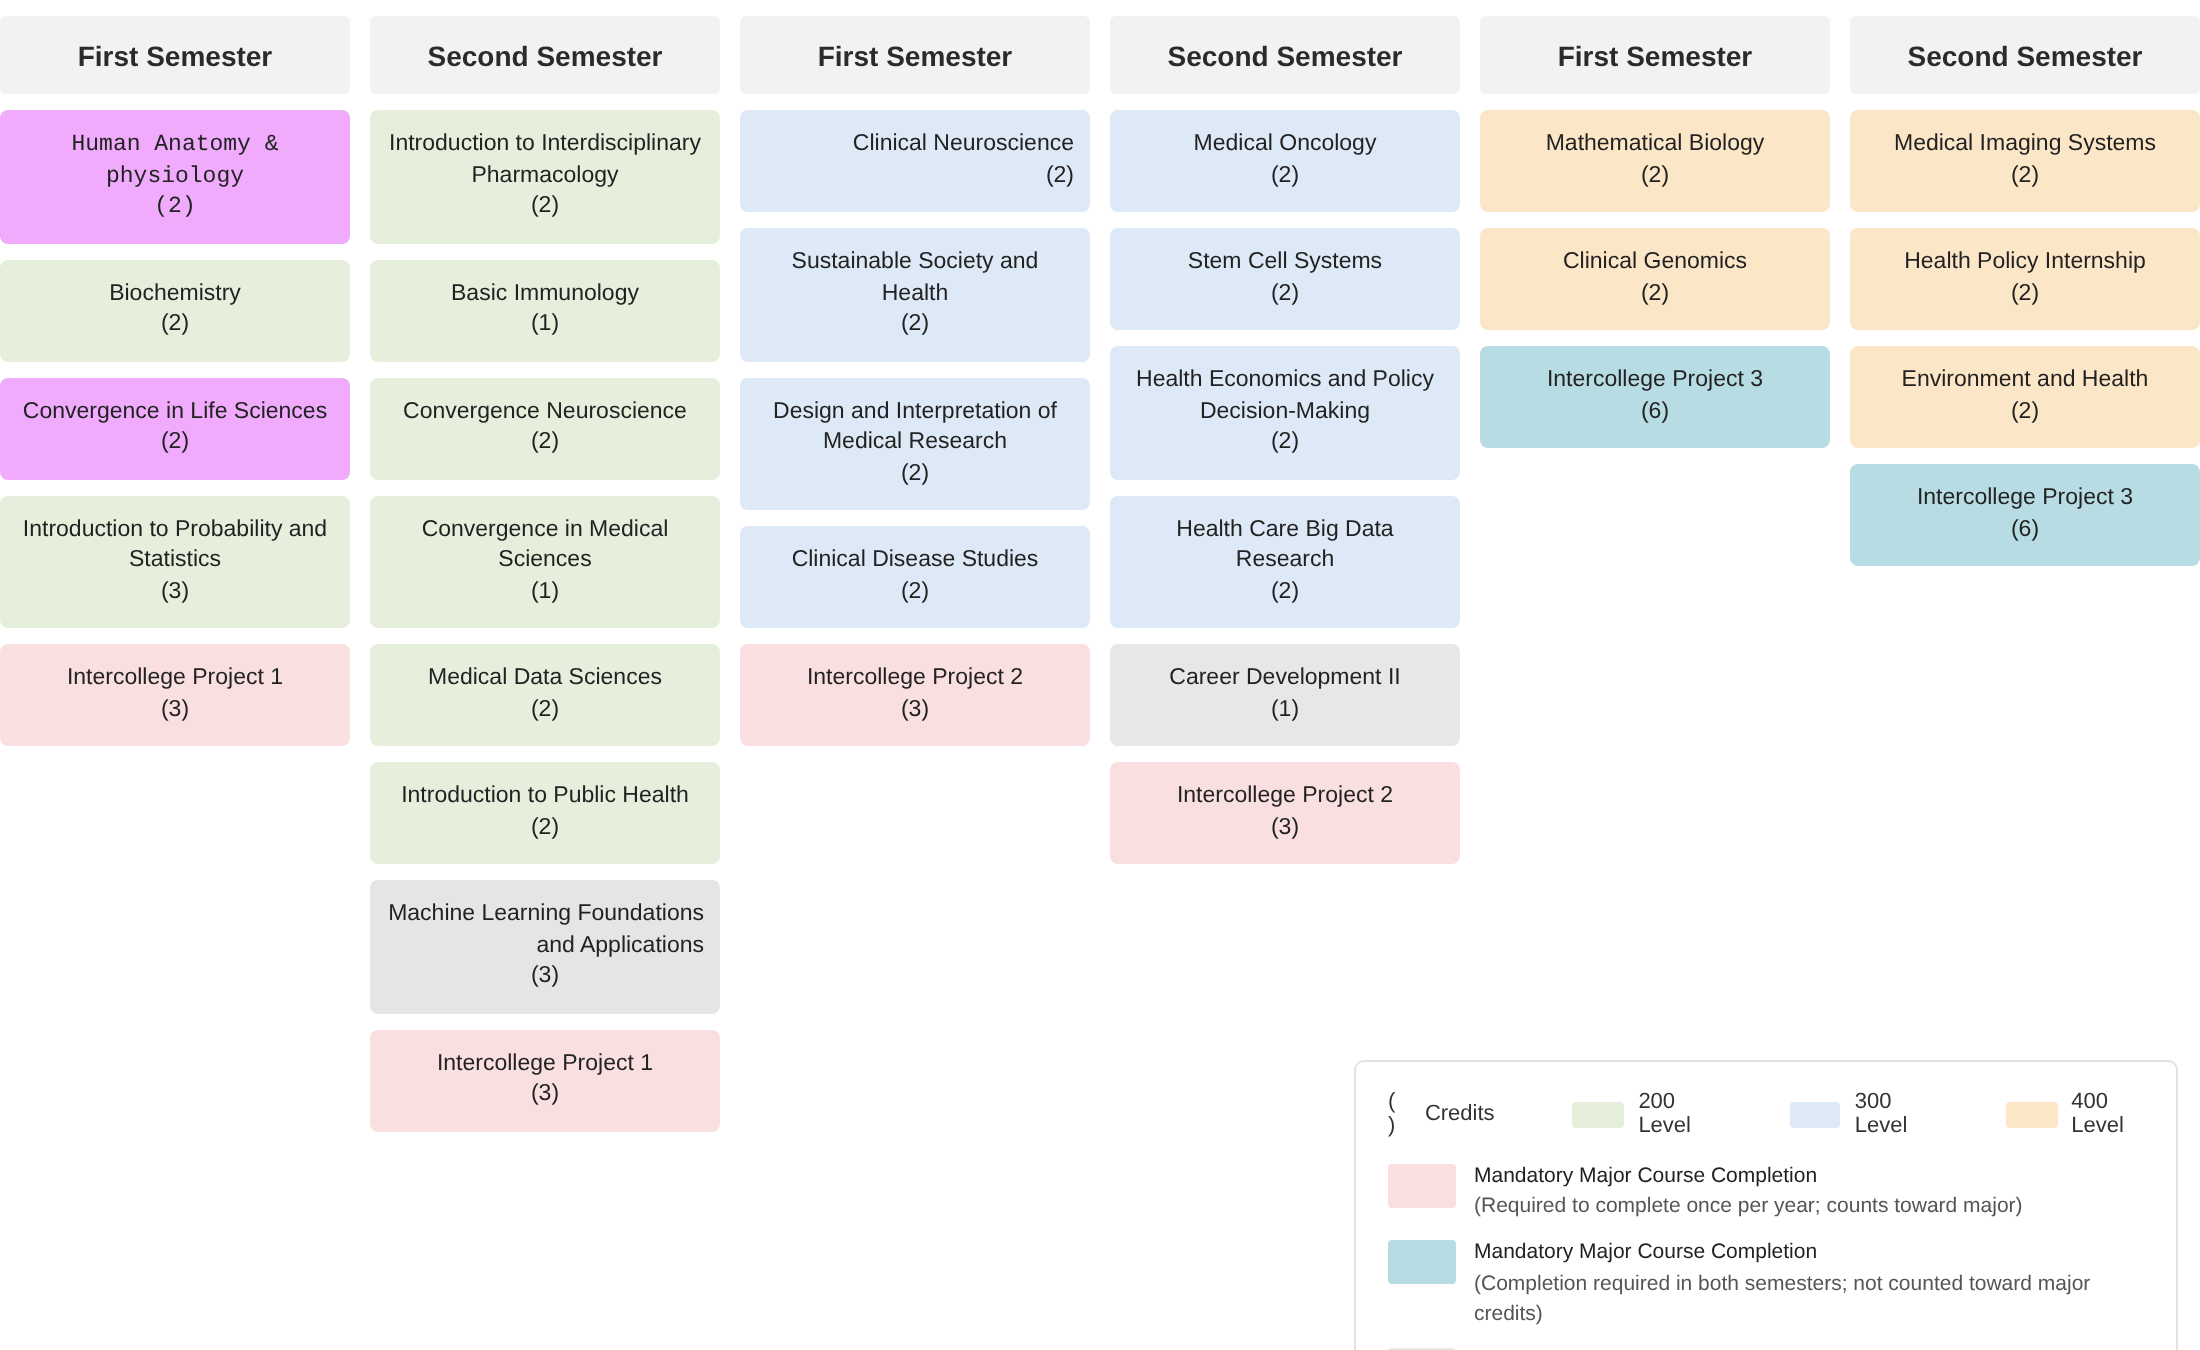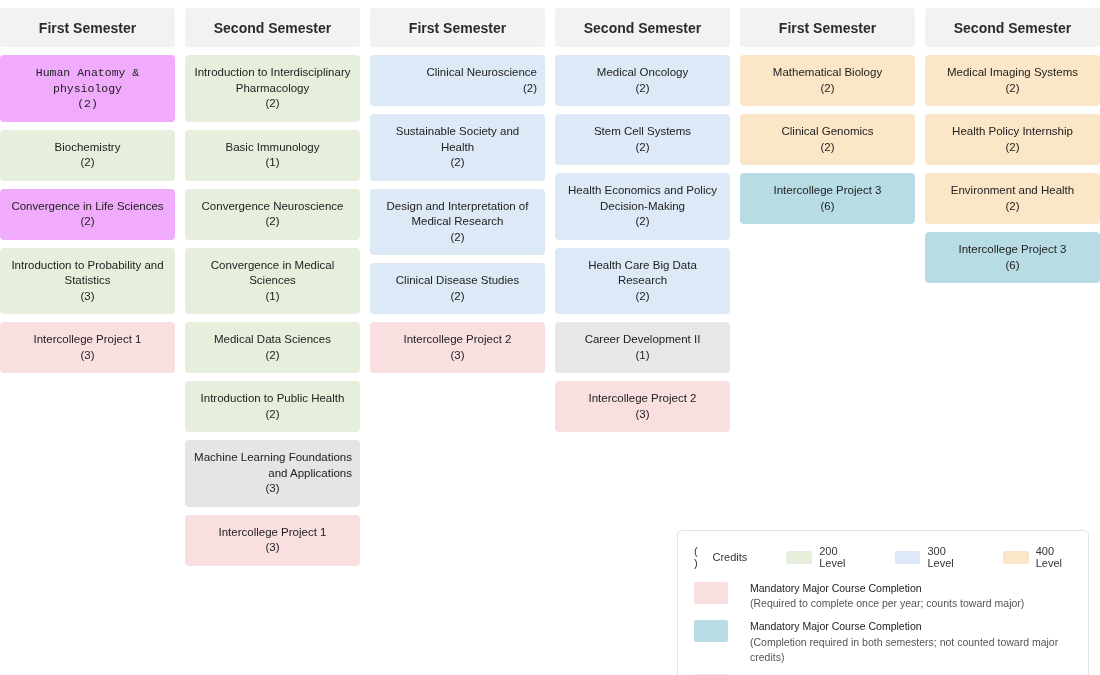--- a/index.html
+++ b/index.html
@@ -118,21 +118,21 @@
   .legend-top .item {
     display: flex;
     align-items: center;
     gap: 7px;
     margin-left: 6px;
     padding-left: 25px;
   }
   .legend-row {
     display: flex;
     align-items: flex-start;
-    gap: 22px;
+    gap: 9px;
     margin-bottom: 8px;
   }
   .legend-row .swatch {
     width: 34px;
     height: 22px;
     flex: 0 0 auto;
     margin-top: 1px;
   }
   .legend-row .text {
     font-size: 10.5px;

